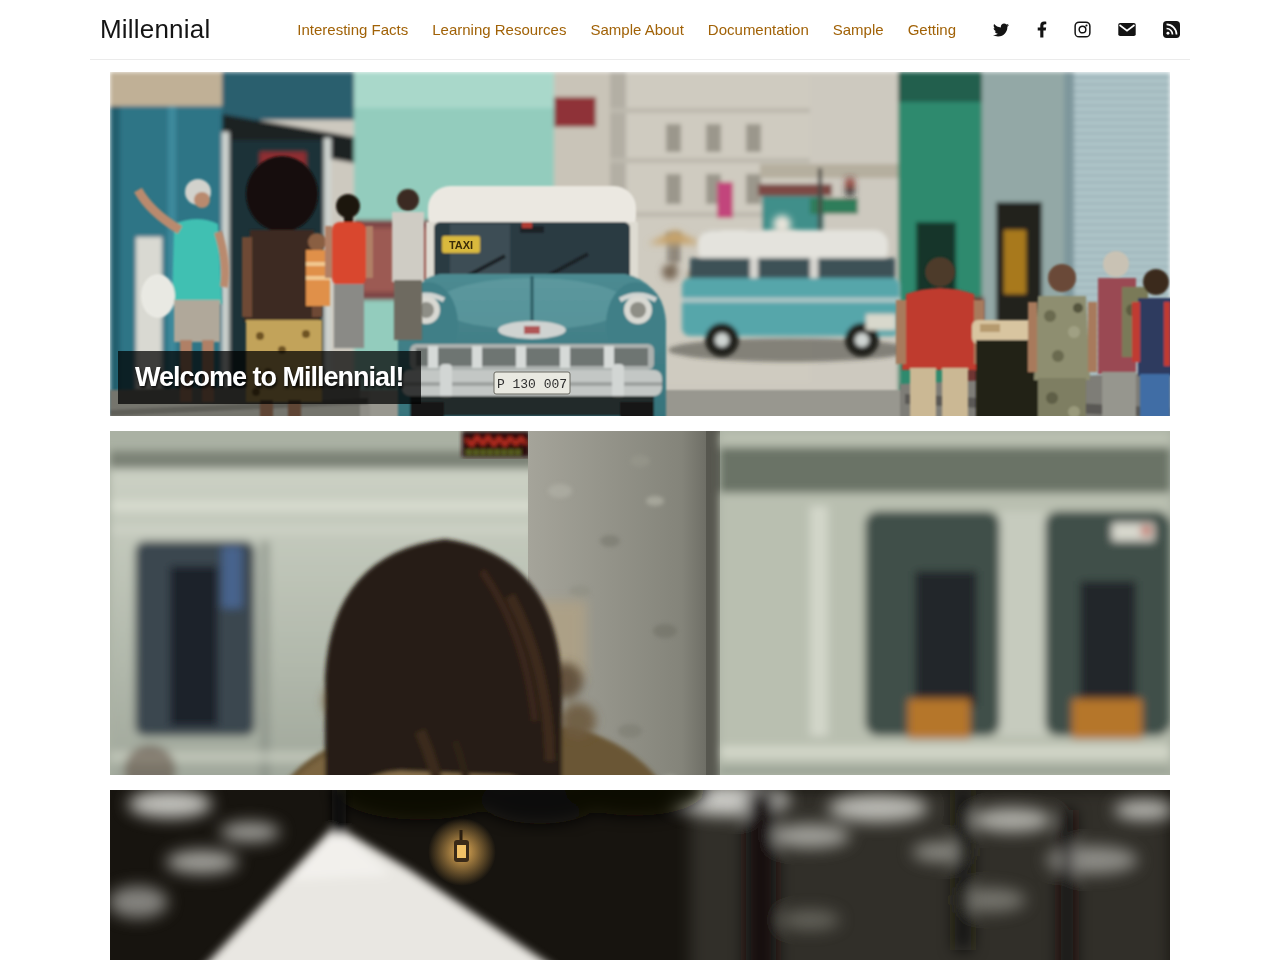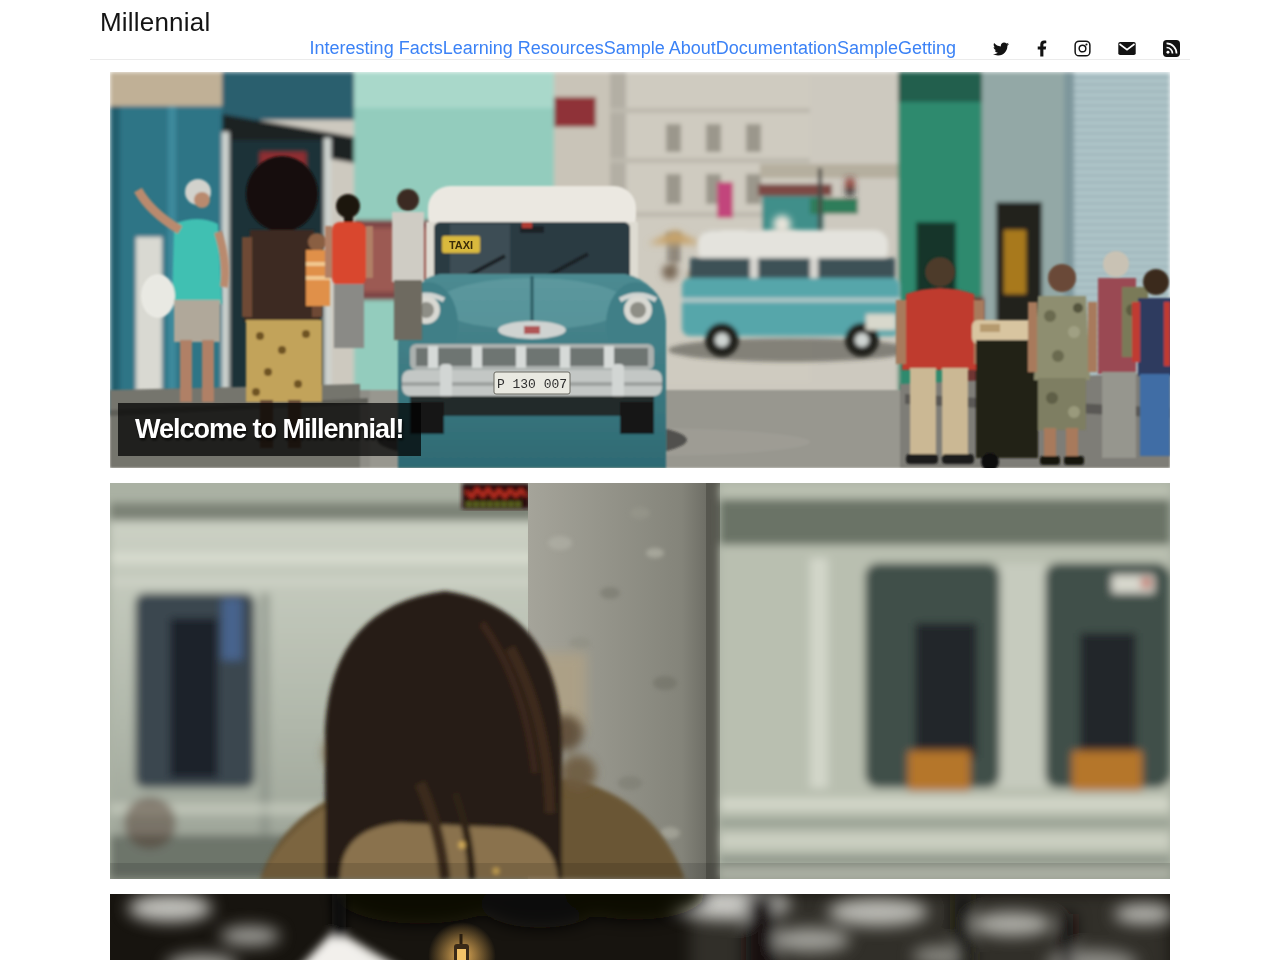--- a/index.html
+++ b/index.html
@@ -1,30 +1,30 @@
 <!DOCTYPE html>
 <html><head>
 <meta charset="utf-8">
 <style>
   html,body{margin:0;padding:0;background:#ffffff;}
   body{font-family:"Liberation Sans",sans-serif;width:1280px;}
 
   
   .site-header{width:1100px;margin:0 auto;height:60px;box-sizing:border-box;
-    padding:7px 10px;display:flex;align-items:flex-start;border-bottom:1px solid #ebebeb;background:#fff;flex-direction:column;}
+    padding:16px 10px;display:flex;align-items:center;border-bottom:1px solid #ebebeb;background:#fff;}
   .brand{font-size:26px;font-weight:500;color:#141414;text-decoration:none;letter-spacing:.2px;cursor:pointer;}
   nav.main-nav{margin-left:auto;display:flex;align-items:center;}
-  nav.main-nav a.nav-link{font-size:18px;color:#3b82f6;text-decoration:none;white-space:nowrap;cursor:pointer;}
+  nav.main-nav a.nav-link{font-size:15px;color:#a16207;text-decoration:none;margin-left:24px;white-space:nowrap;cursor:pointer;}
   .social{display:flex;align-items:center;margin-left:9px;}
   .social a{margin-left:27px;color:#131313;display:flex;align-items:center;cursor:pointer;}
   .social svg{display:block;}
 
   
   main{width:1060px;margin:0 auto;padding-top:12px;}
-  figure.post{position:relative;width:1060px;height:396px;margin:0 0 15px 0;overflow:hidden;cursor:pointer;}
+  figure.post{position:relative;width:1060px;height:344px;margin:0 0 15px 0;overflow:hidden;cursor:pointer;}
   figure.post svg.art{display:block;width:1060px;height:396px;}
   .caption{position:absolute;left:8px;bottom:12px;background:rgba(0,0,0,.72);color:#fff;
     font-size:27px;font-weight:bold;letter-spacing:-1px;line-height:1.15;padding:11px 17px;
     text-shadow:1px 2px 3px rgba(0,0,0,.85);white-space:nowrap;text-align:right;}
 </style>
 </head>
 <body>
 
 <header class="site-header">
   <a class="brand">Millennial</a>

